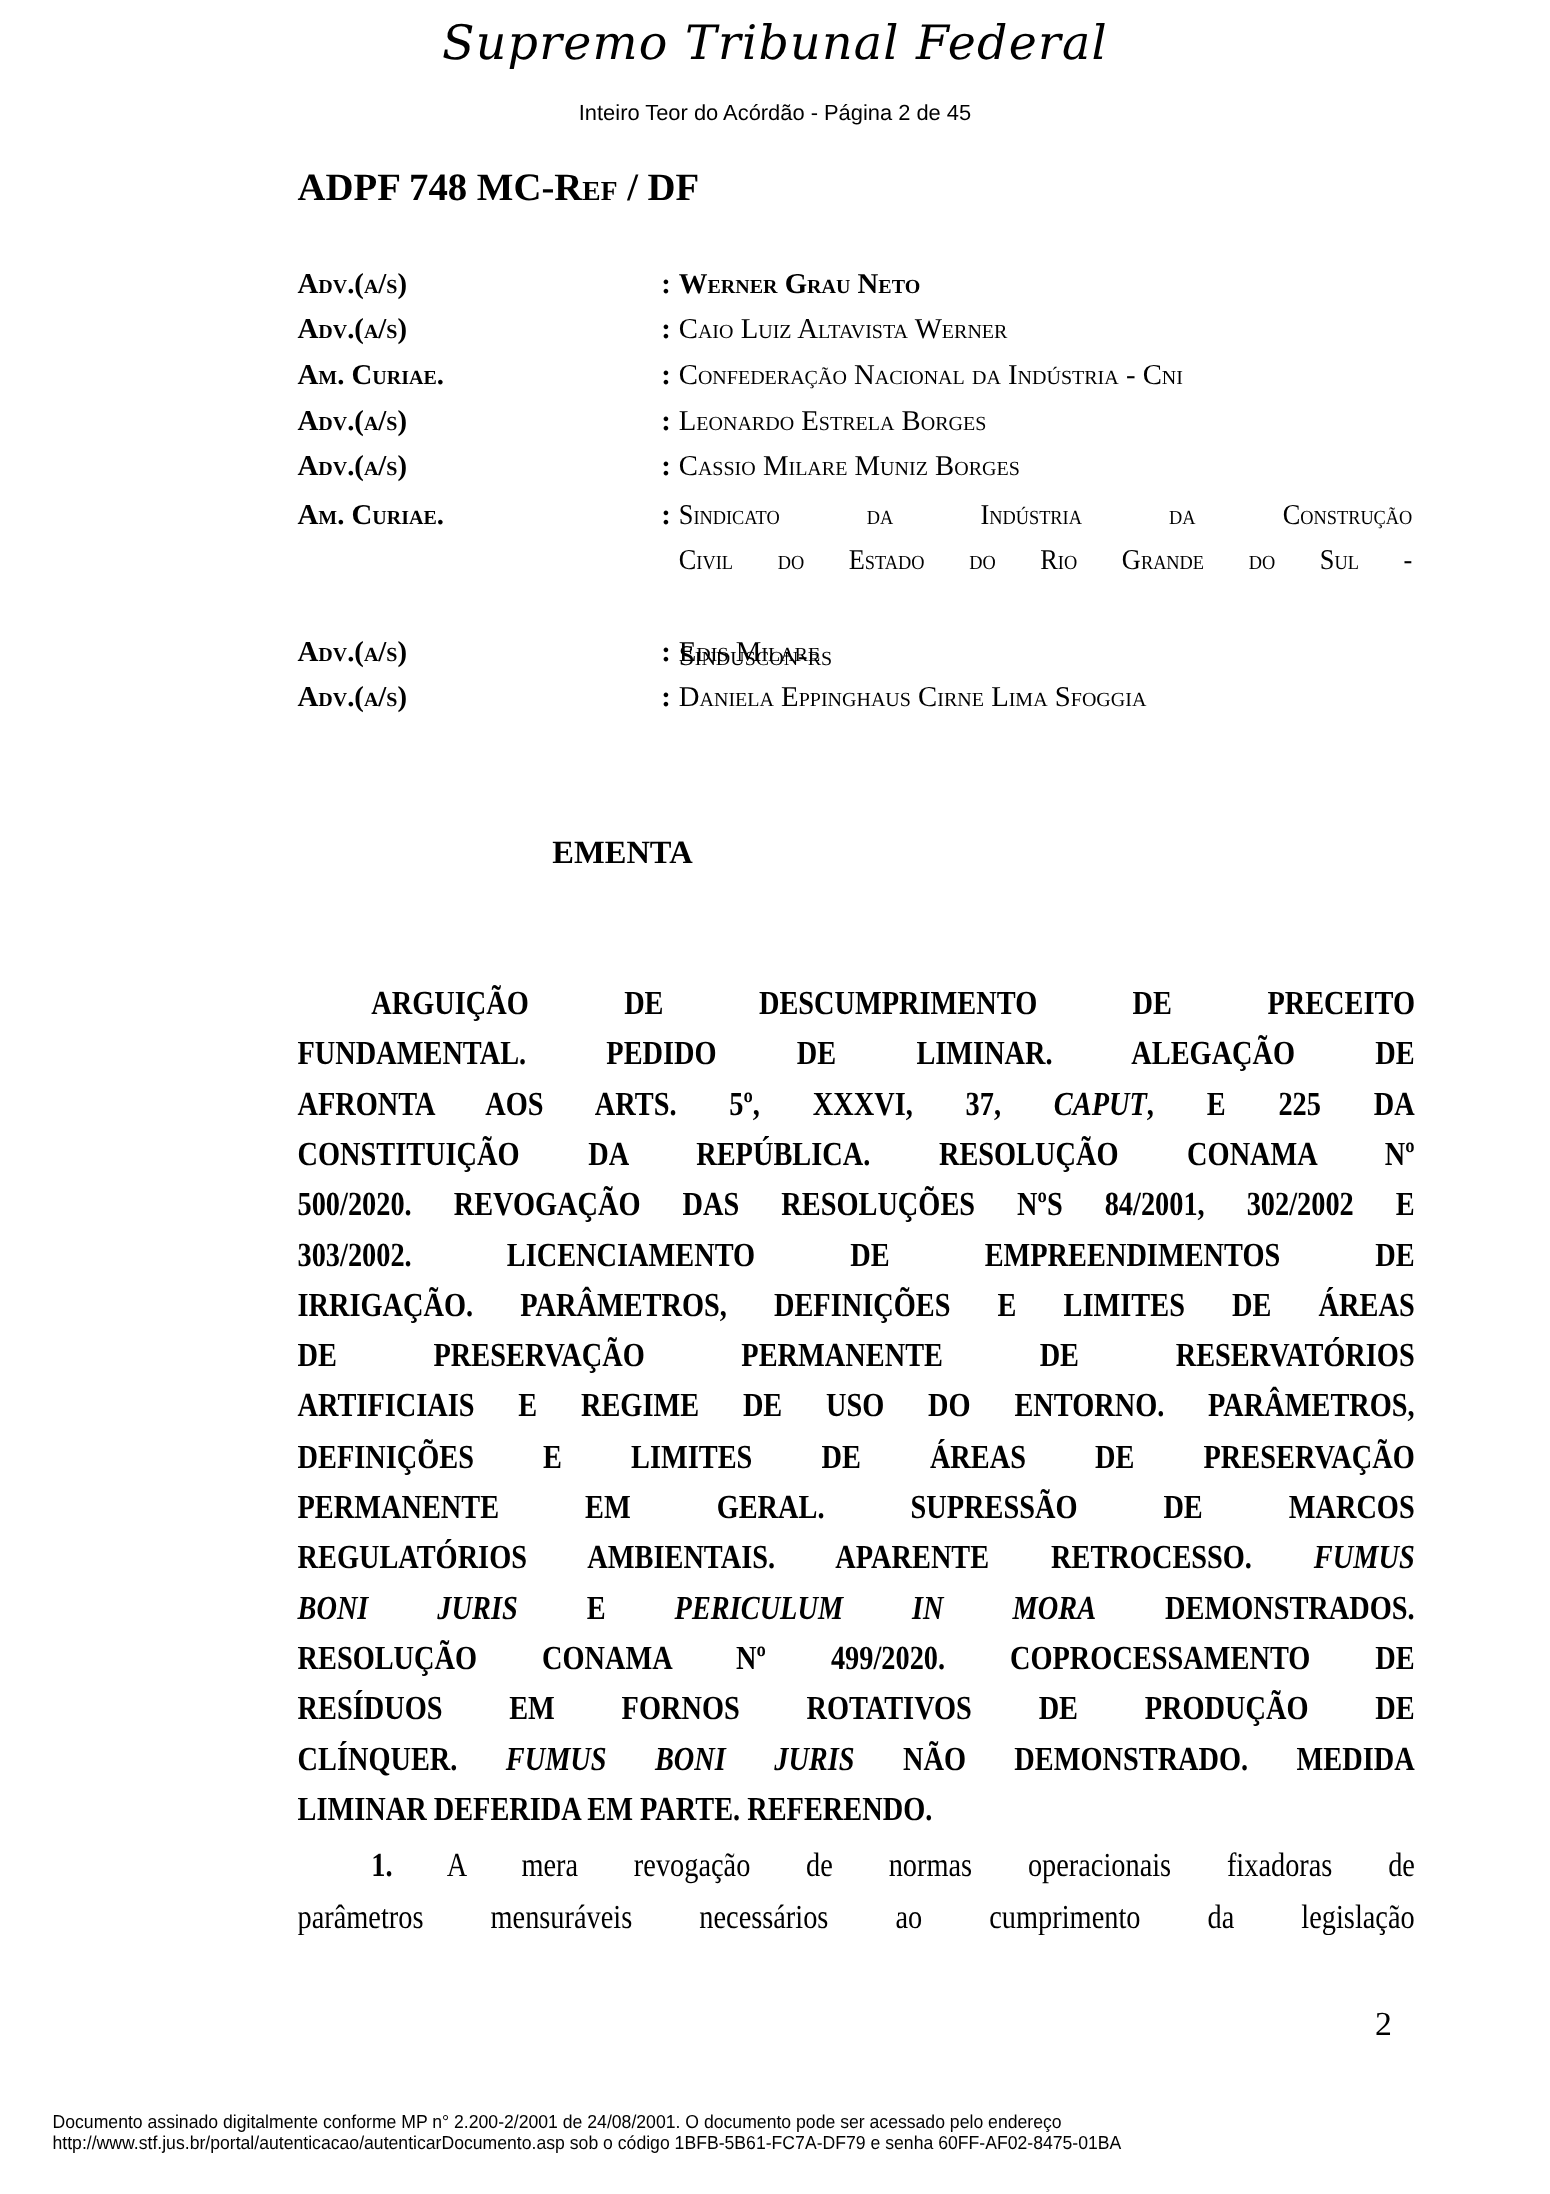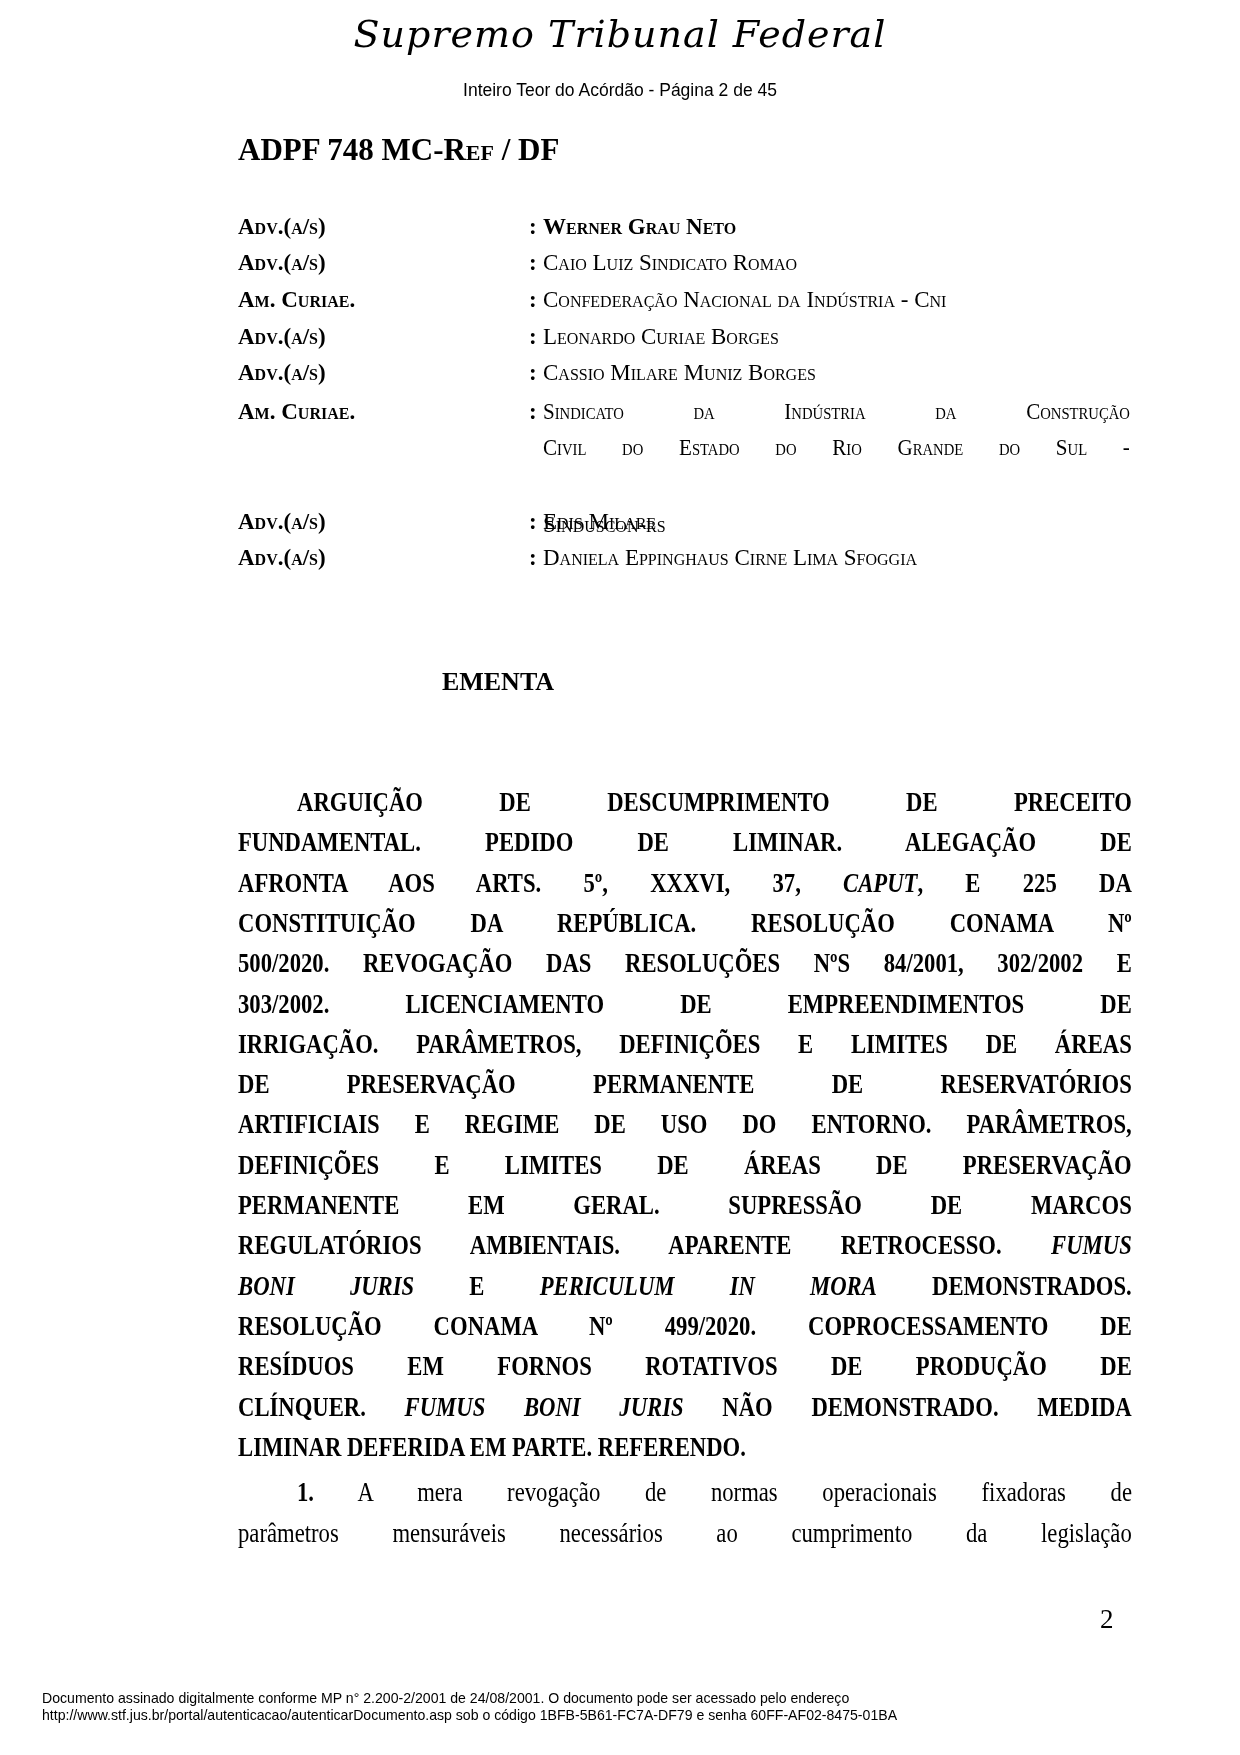--- a/index.html
+++ b/index.html
@@ -55,27 +55,27 @@
 <div class="abs page-sub">Inteiro Teor do Acórdão - Página 2 de 45</div>
 
 <div class="abs serif case-title"><span>ADPF 748 MC-</span><span class="sc">Ref</span><span> / DF</span></div>
 
 <div id="parties">
     <div class="abs serif party-label" style="top: 212px;">Adv.(a/s)</div>
     <div class="abs serif party-colon" style="top: 212px;">:</div>
     <div class="abs serif party-value" style="top: 212px; font-weight: bold;">Werner Grau Neto</div>
     <div class="abs serif party-label" style="top: 248px;">Adv.(a/s)</div>
     <div class="abs serif party-colon" style="top: 248px;">:</div>
-    <div class="abs serif party-value" style="top: 248px;">Caio Luiz Sindicato Romao</div>
+    <div class="abs serif party-value" style="top: 248px;">Caio Luiz Altavista Werner</div>
     <div class="abs serif party-label" style="top: 285px;">Am. Curiae.</div>
     <div class="abs serif party-colon" style="top: 285px;">:</div>
     <div class="abs serif party-value" style="top: 285px;">Confederação Nacional da Indústria - Cni</div>
     <div class="abs serif party-label" style="top: 322px;">Adv.(a/s)</div>
     <div class="abs serif party-colon" style="top: 322px;">:</div>
-    <div class="abs serif party-value" style="top: 322px;">Leonardo Curiae Borges</div>
+    <div class="abs serif party-value" style="top: 322px;">Leonardo Estrela Borges</div>
     <div class="abs serif party-label" style="top: 358px;">Adv.(a/s)</div>
     <div class="abs serif party-colon" style="top: 358px;">:</div>
     <div class="abs serif party-value" style="top: 358px;">Cassio Milare Muniz Borges</div>
     <div class="abs serif party-label" style="top: 397px;">Am. Curiae.</div>
     <div class="abs serif party-colon" style="top: 397px;">:</div>
     <div class="abs serif party-value just" style="top: 397px;">Sindicato da Indústria da Construção</div>
     <div class="abs serif party-value just" style="top: 433px;">Civil do Estado do Rio Grande do Sul -</div>
     <div class="abs serif party-value" style="top: 470px; margin-top: 40px;">Sinduscon-rs</div>
     <div class="abs serif party-label" style="top: 507px;">Adv.(a/s)</div>
     <div class="abs serif party-colon" style="top: 507px;">:</div>

